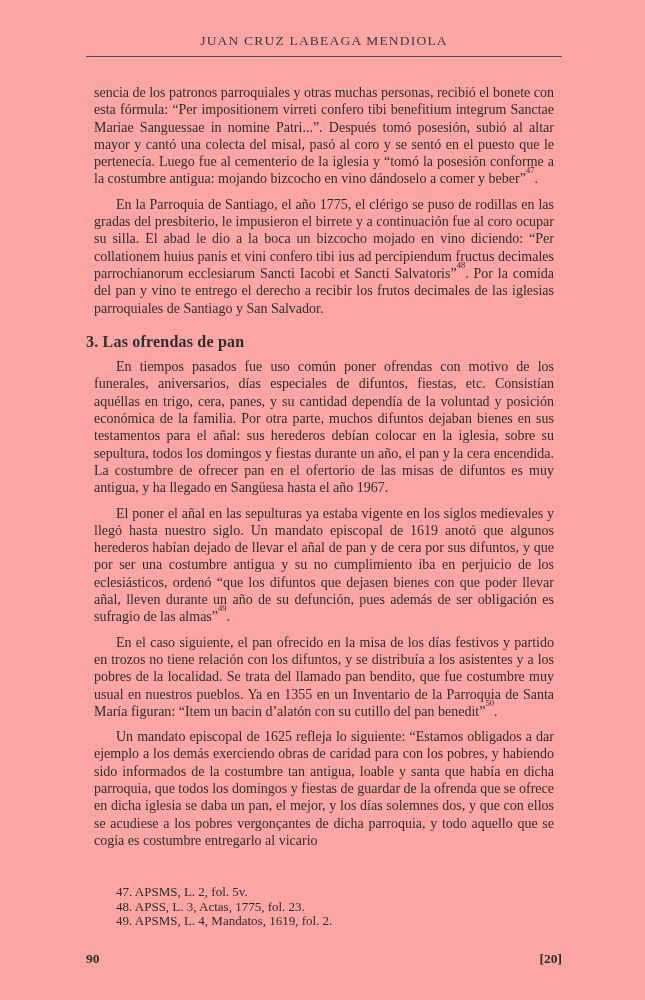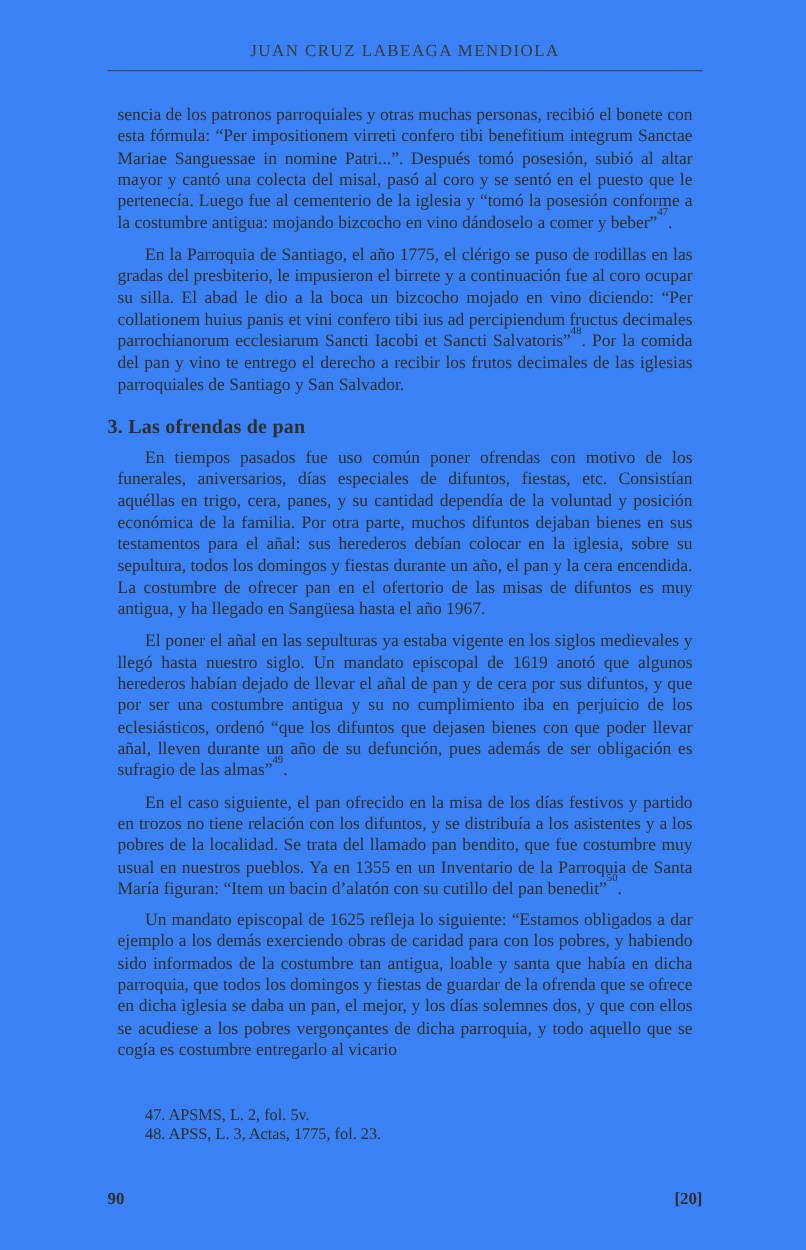--- a/index.html
+++ b/index.html
@@ -4,21 +4,21 @@
 <style>
   html, body {
     margin: 0;
     padding: 0;
     background: #ffffff;
   }
   .page {
     position: relative;
     width: 645px;
     height: 1000px;
-    background: #3b82f6;
+    background: #fca5a5;
     overflow: hidden;
     font-family: "Liberation Serif", "DejaVu Serif", serif;
     color: #2e2e2e;
   }
   .running-head {
     position: absolute;
     top: 33px;
     left: 86px;
     width: 476px;
     text-align: center;
@@ -105,20 +105,21 @@
       <h2 class="section-heading">3. Las ofrendas de pan</h2>
       <p class="body-p indent">En tiempos pasados fue uso común poner ofrendas con motivo de los funerales, aniversarios, días especiales de difuntos, fiestas, etc. Consistían aquéllas en trigo, cera, panes, y su cantidad dependía de la voluntad y posición económica de la familia. Por otra parte, muchos difuntos dejaban bienes en sus testamentos para el añal: sus herederos debían colocar en la iglesia, sobre su sepultura, todos los domingos y fiestas durante un año, el pan y la cera encendida. La costumbre de ofrecer pan en el ofertorio de las misas de difuntos es muy antigua, y ha llegado en Sangüesa hasta el año 1967.</p>
       <p class="body-p indent">El poner el añal en las sepulturas ya estaba vigente en los siglos medievales y llegó hasta nuestro siglo. Un mandato episcopal de 1619 anotó que algunos herederos habían dejado de llevar el añal de pan y de cera por sus difuntos, y que por ser una costumbre antigua y su no cumplimiento iba en perjuicio de los eclesiásticos, ordenó “que los difuntos que dejasen bienes con que poder llevar añal, lleven durante un año de su defunción, pues además de ser obligación es sufragio de las almas”<sup class="fn-ref">49</sup>.</p>
       <p class="body-p indent">En el caso siguiente, el pan ofrecido en la misa de los días festivos y partido en trozos no tiene relación con los difuntos, y se distribuía a los asistentes y a los pobres de la localidad. Se trata del llamado pan bendito, que fue costumbre muy usual en nuestros pueblos. Ya en 1355 en un Inventario de la Parroquia de Santa María figuran: “Item un bacin d’alatón con su cutillo del pan benedit”<sup class="fn-ref">50</sup>.</p>
       <p class="body-p indent">Un mandato episcopal de 1625 refleja lo siguiente: “Estamos obligados a dar ejemplo a los demás exerciendo obras de caridad para con los pobres, y habiendo sido informados de la costumbre tan antigua, loable y santa que había en dicha parroquia, que todos los domingos y fiestas de guardar de la ofrenda que se ofrece en dicha iglesia se daba un pan, el mejor, y los días solemnes dos, y que con ellos se acudiese a los pobres vergonçantes de dicha parroquia, y todo aquello que se cogía es costumbre entregarlo al vicario</p>
     </div>
 
   <div class="footnotes">
       <div class="footnote-line">47. APSMS, L. 2, fol. 5v.</div>
       <div class="footnote-line">48. APSS, L. 3, Actas, 1775, fol. 23.</div>
+      <div class="footnote-line">49. APSMS, L. 4, Mandatos, 1619, fol. 2.</div>
     </div>
 
   <div class="page-footer">
     <span>90</span>
     <span>[20]</span>
   </div>
 
 </div>
 
 </body></html>

